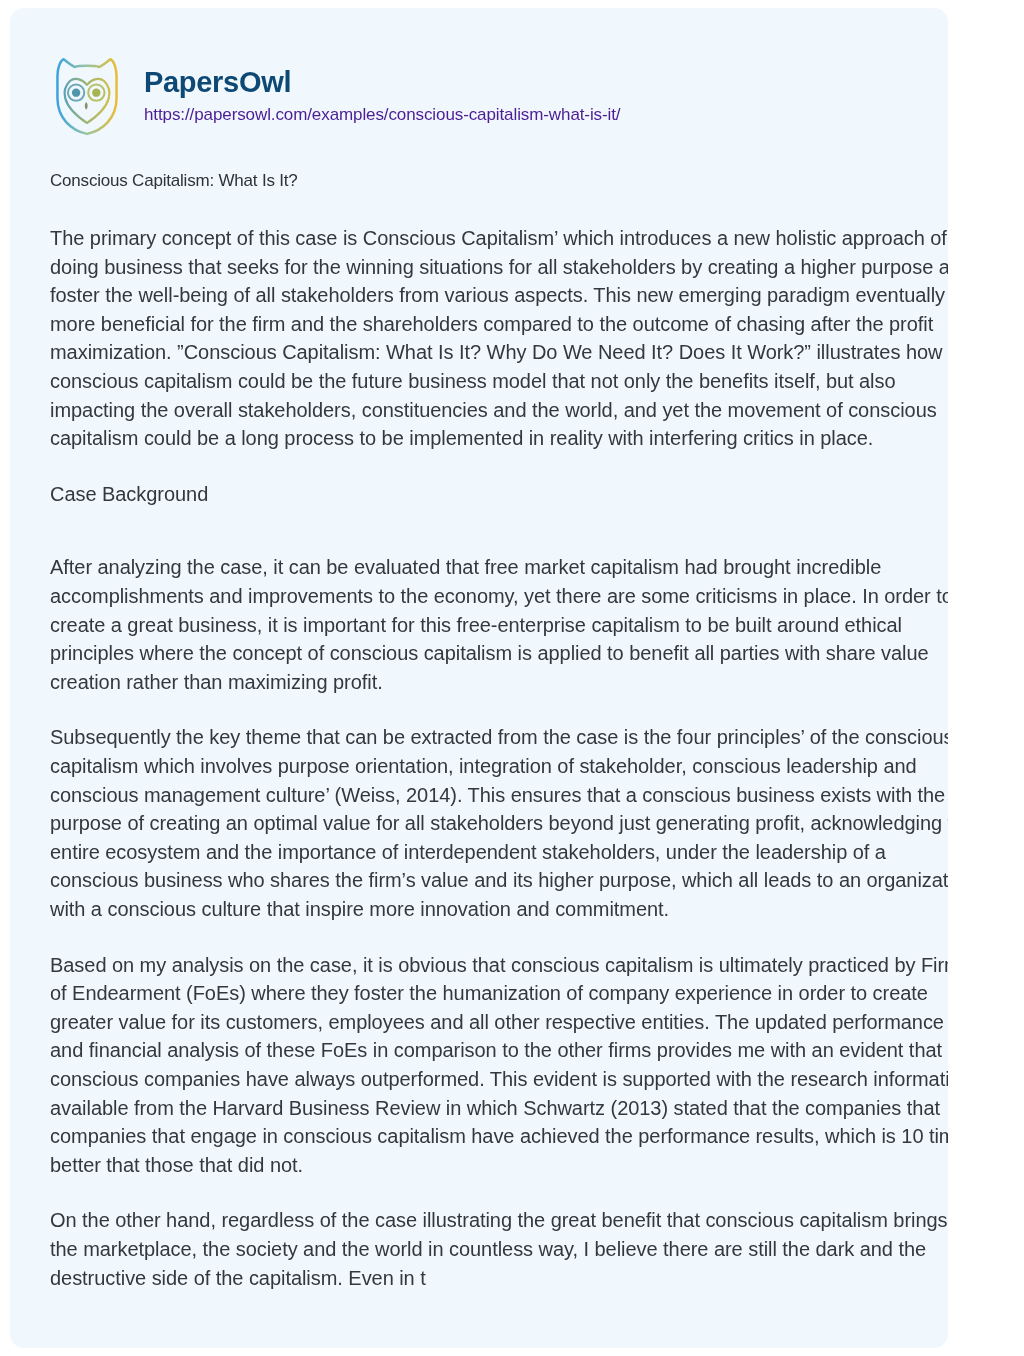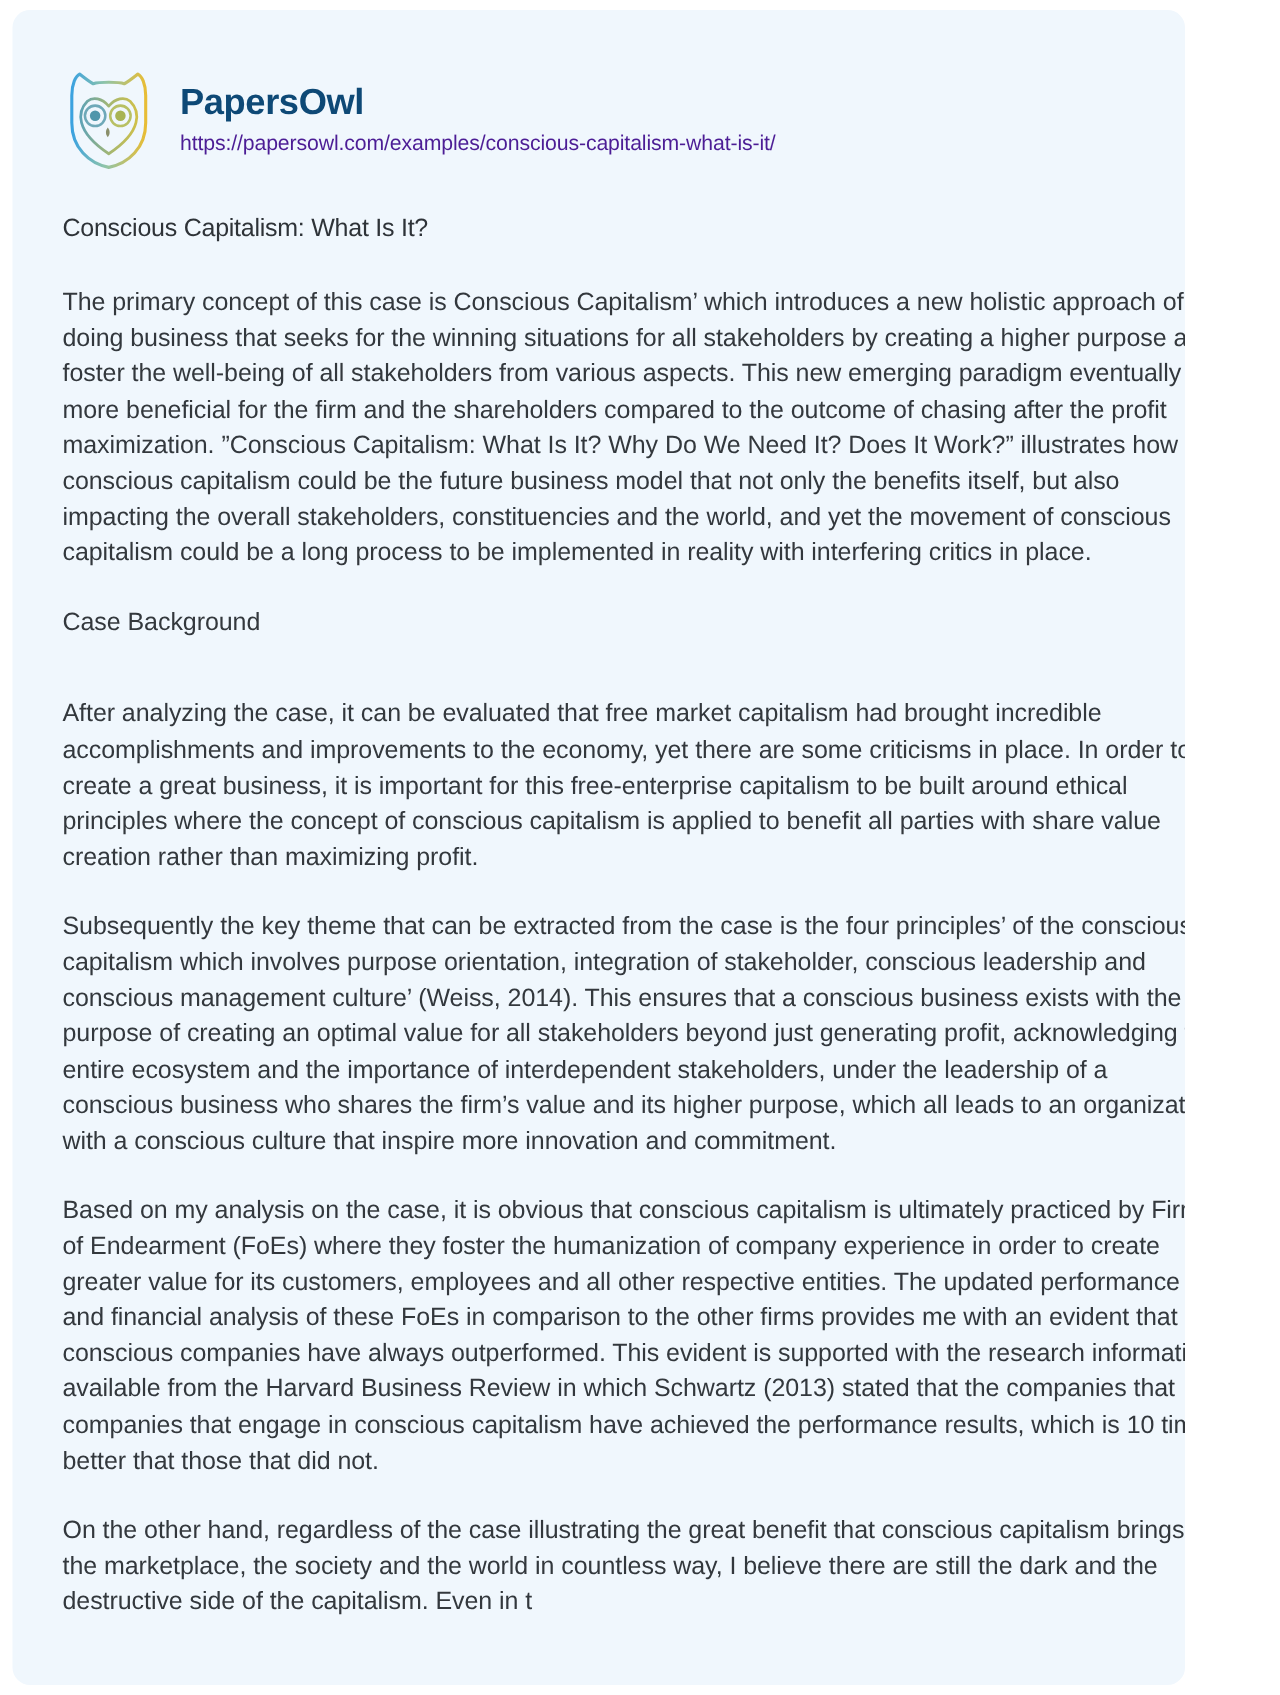--- a/index.html
+++ b/index.html
@@ -60,21 +60,21 @@
     text-decoration: none;
     margin: 0;
   }
   .doc-body {
     position: absolute;
     left: 40px;
     top: 162px;
     width: 928px;
   }
   .doc-title {
-    font-size: 20px;
+    font-size: 17px;
     font-weight: normal;
     color: #2e3338;
     margin: 0 0 32px 0;
     line-height: 1.3;
     letter-spacing: -0.2px;
   }
   .doc-paragraph {
     font-size: 20px;
     line-height: 28.6px;
     color: #33383d;

